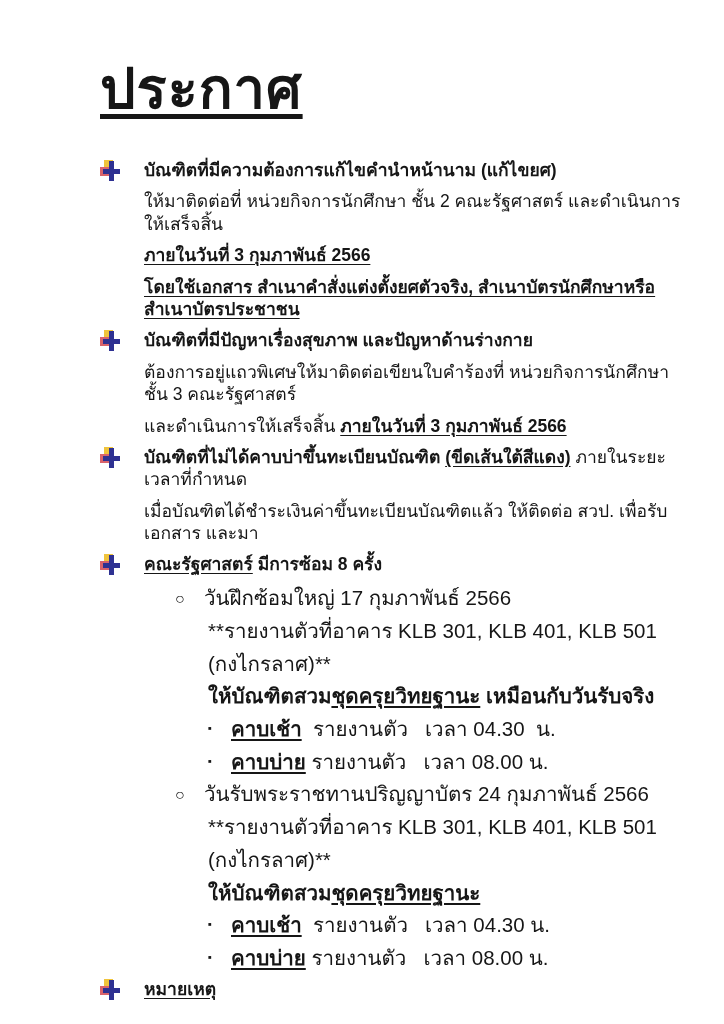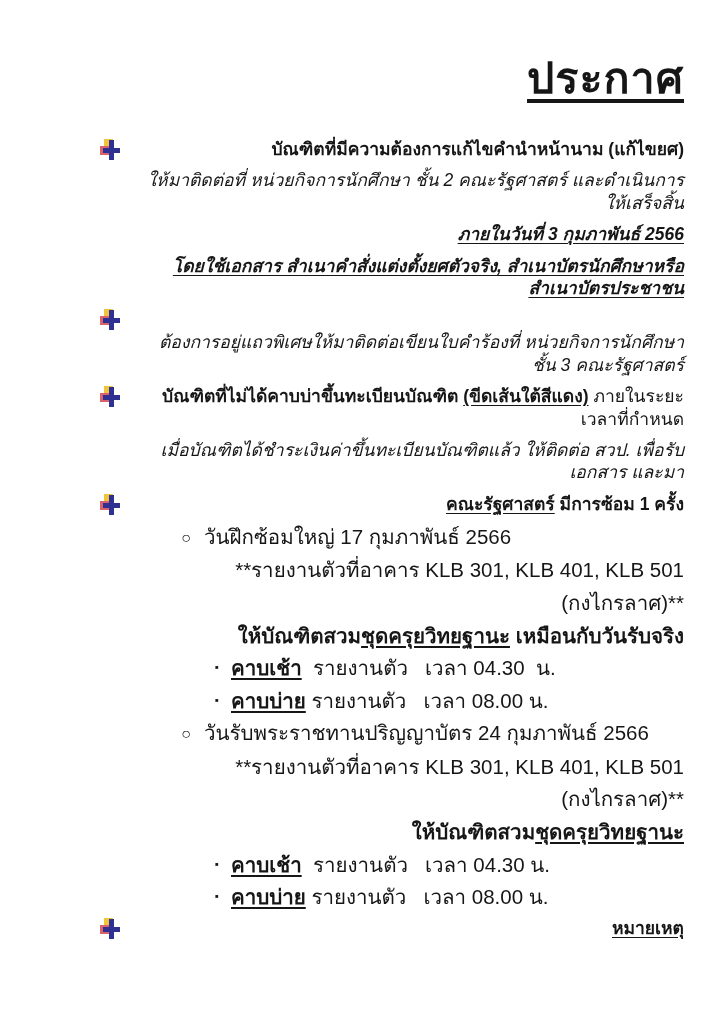--- a/index.html
+++ b/index.html
@@ -3,34 +3,34 @@
 <meta charset="utf-8">
 <style>
   html,body{margin:0;padding:0;}
   body{
     width:724px;min-height:1024px;background:#ffffff;color:#161616;
     font-family:"Liberation Sans","DejaVu Sans",sans-serif;
     overflow:hidden;
   }
   .page{width:724px;min-height:1024px;box-sizing:border-box;padding:44px 40px 20px 100px;}
   .title{
-    text-align:right;font-size:43px;font-weight:700;
+    text-align:left;font-size:56px;font-weight:700;
     text-decoration:underline;text-underline-offset:6px;
     margin:0 0 26px 0;letter-spacing:1px;
   }
   .sec-row{display:flex;align-items:flex-start;}
   .bullet-icon{width:22px;height:22px;position:relative;margin:1px 22px 0 0;flex:none;}
   .bullet-icon div{position:absolute;}
   .bi-yellow{left:4px;top:0;width:9px;height:10px;}
   .bi-red{left:0;top:7px;width:9px;height:9px;}
   .bi-v{left:9px;top:1px;width:5px;height:20px;}
   .bi-h{left:3px;top:9px;width:17px;height:5px;}
-  .ln{font-size:17.5px;line-height:1.28;margin-bottom:9px;white-space:pre-wrap;text-align:right;}
+  .ln{font-size:17.5px;line-height:1.28;margin-bottom:9px;white-space:pre-wrap;}
   .hd{flex:1;}
-  .lv-text{margin-left:44px;font-style:italic;}
+  .lv-text{margin-left:44px;}
   .lv-circle{margin-left:75px;display:flex;align-items:flex-start;}
   .lv-circle-text{margin-left:108px;}
   .lv-square{margin-left:108px;display:flex;align-items:flex-start;}
   .lg{font-size:20.5px;margin-bottom:6px;line-height:1.3;}
   .marker-circle{flex:none;width:16px;margin-right:13px;font-size:0.78em;line-height:1.7;}
   .marker-square{flex:none;width:11px;margin-right:12px;font-size:0.55em;line-height:2.3;}
   .b{font-weight:700;}
   .u{text-decoration:underline;text-underline-offset:3px;}
 </style>
 </head>
@@ -51,40 +51,42 @@
       <div class="ln lv-text"><span><span class="">ให้มาติดต่อที่ หน่วยกิจการนักศึกษา ชั้น 2 คณะรัฐศาสตร์ และดำเนินการให้เสร็จสิ้น</span></span></div>
       <div class="ln lv-text"><span><span class="b u">ภายในวันที่ 3 กุมภาพันธ์ 2566</span></span></div>
       <div class="ln lv-text"><span><span class="b u">โดยใช้เอกสาร สำเนาคำสั่งแต่งตั้งยศตัวจริง, สำเนาบัตรนักศึกษาหรือสำเนาบัตรประชาชน</span></span></div>
       <div class="sec-row">
         <span class="bullet-icon">
           <div class="bi-yellow" style="background: rgb(240, 196, 60);"></div>
           <div class="bi-red" style="background: rgb(217, 99, 107);"></div>
           <div class="bi-v" style="background: rgb(46, 49, 146);"></div>
           <div class="bi-h" style="background: rgb(46, 49, 146);"></div>
         </span>
+        <div class="ln hd"><span class="b ">บัณฑิตที่มีปัญหาเรื่องสุขภาพ และปัญหาด้านร่างกาย</span></div>
       </div>
       <div class="ln lv-text"><span><span class="">ต้องการอยู่แถวพิเศษให้มาติดต่อเขียนใบคำร้องที่ หน่วยกิจการนักศึกษา ชั้น 3 คณะรัฐศาสตร์</span></span></div>
+      <div class="ln lv-text"><span><span class="">และดำเนินการให้เสร็จสิ้น </span><span class="b u">ภายในวันที่ 3 กุมภาพันธ์ 2566</span></span></div>
       <div class="sec-row">
         <span class="bullet-icon">
           <div class="bi-yellow" style="background: rgb(240, 196, 60);"></div>
           <div class="bi-red" style="background: rgb(217, 99, 107);"></div>
           <div class="bi-v" style="background: rgb(46, 49, 146);"></div>
           <div class="bi-h" style="background: rgb(46, 49, 146);"></div>
         </span>
         <div class="ln hd"><span class="b ">บัณฑิตที่ไม่ได้คาบบ่าขึ้นทะเบียนบัณฑิต </span><span class="b u">(ขีดเส้นใต้สีแดง)</span><span class=""> ภายในระยะเวลาที่กำหนด</span></div>
       </div>
       <div class="ln lv-text"><span><span class="">เมื่อบัณฑิตได้ชำระเงินค่าขึ้นทะเบียนบัณฑิตแล้ว ให้ติดต่อ สวป. เพื่อรับเอกสาร และมา</span></span></div>
       <div class="sec-row">
         <span class="bullet-icon">
           <div class="bi-yellow" style="background: rgb(240, 196, 60);"></div>
           <div class="bi-red" style="background: rgb(217, 99, 107);"></div>
           <div class="bi-v" style="background: rgb(46, 49, 146);"></div>
           <div class="bi-h" style="background: rgb(46, 49, 146);"></div>
         </span>
-        <div class="ln hd"><span class="b u">คณะรัฐศาสตร์</span><span class="b "> มีการซ้อม 1 ครั้ง</span></div>
+        <div class="ln hd"><span class="b u">คณะรัฐศาสตร์</span><span class="b "> มีการซ้อม 8 ครั้ง</span></div>
       </div>
       <div class="ln lv-circle lg"><span class="marker-circle">○</span><span><span class="">วันฝึกซ้อมใหญ่ 17 กุมภาพันธ์ 2566</span></span></div>
       <div class="ln lv-circle-text lg"><span><span class="">**รายงานตัวที่อาคาร KLB 301, KLB 401, KLB 501</span></span></div>
       <div class="ln lv-circle-text lg"><span><span class="">(กงไกรลาศ)**</span></span></div>
       <div class="ln lv-circle-text lg"><span><span class="b ">ให้บัณฑิตสวม</span><span class="b u">ชุดครุยวิทยฐานะ</span><span class="b "> เหมือนกับวันรับจริง</span></span></div>
       <div class="ln lv-square lg"><span class="marker-square">▪</span><span><span class="b u">คาบเช้า</span><span class="">  รายงานตัว   เวลา 04.30  น.</span></span></div>
       <div class="ln lv-square lg"><span class="marker-square">▪</span><span><span class="b u">คาบบ่าย</span><span class=""> รายงานตัว   เวลา 08.00 น.</span></span></div>
       <div class="ln lv-circle lg"><span class="marker-circle">○</span><span><span class="">วันรับพระราชทานปริญญาบัตร 24 กุมภาพันธ์ 2566</span></span></div>
       <div class="ln lv-circle-text lg"><span><span class="">**รายงานตัวที่อาคาร KLB 301, KLB 401, KLB 501</span></span></div>
       <div class="ln lv-circle-text lg"><span><span class="">(กงไกรลาศ)**</span></span></div>

